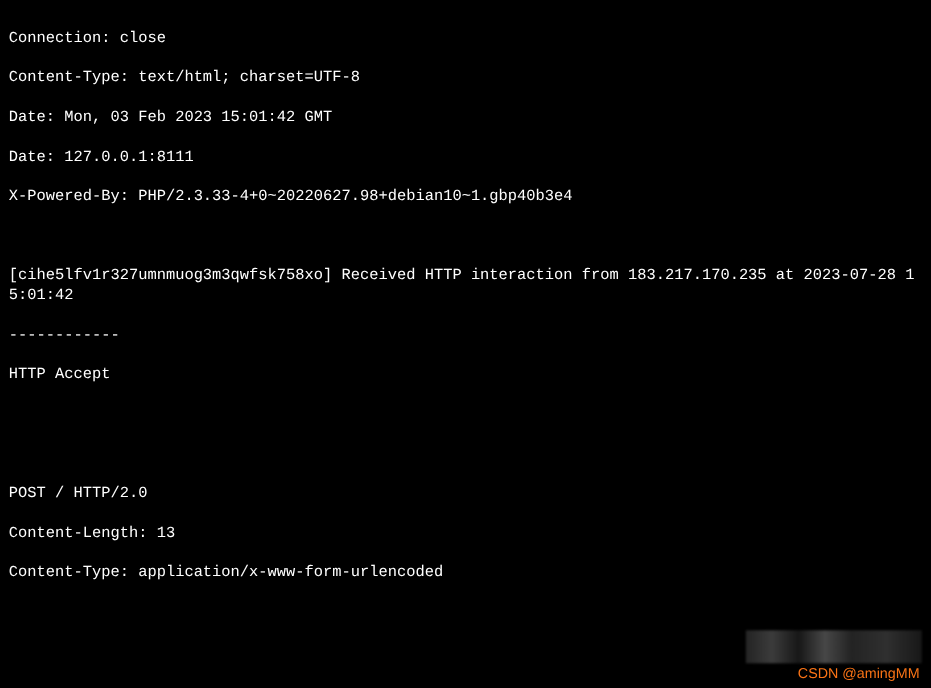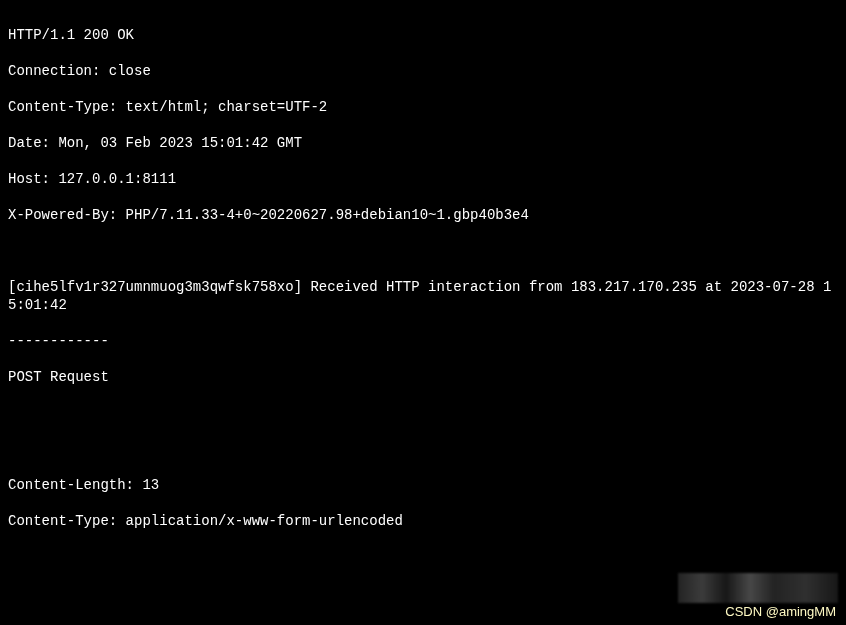--- a/index.html
+++ b/index.html
@@ -24,51 +24,51 @@
       word-break: break-all;
     }
     .line {
       display: block;
       min-height: 18px;
     }
     .watermark {
       position: absolute;
       bottom: 4px;
       right: 10px;
-      color: #fef9c3;
+      color: #f97316;
       font-size: 13px;
       font-family: Arial, sans-serif;
     }
     .pixelblur {
       position: absolute;
       bottom: 22px;
       right: 8px;
       width: 160px;
       height: 30px;
       background: linear-gradient(90deg, #333 0%, #555 15%, #222 30%, #666 45%, #333 60%, #444 80%, #222 100%);
       opacity: 0.7;
       filter: blur(1px);
     }
   </style>
 </head>
 <body>
 
 <div class="terminal">
-<span class="line">HTTP/1.1 200 OK</span>
 <span class="line">Connection: close</span>
-<span class="line">Content-Type: text/html; charset=UTF-2</span>
+<span class="line">Content-Type: text/html; charset=UTF-8</span>
 <span class="line">Date: Mon, 03 Feb 2023 15:01:42 GMT</span>
-<span class="line">Host: 127.0.0.1:8111</span>
-<span class="line">X-Powered-By: PHP/7.11.33-4+0~20220627.98+debian10~1.gbp40b3e4</span>
+<span class="line">Date: 127.0.0.1:8111</span>
+<span class="line">X-Powered-By: PHP/2.3.33-4+0~20220627.98+debian10~1.gbp40b3e4</span>
 <span class="line">&nbsp;</span>
 <span class="line">[cihe5lfv1r327umnmuog3m3qwfsk758xo] Received HTTP interaction from 183.217.170.235 at 2023-07-28 15:01:42</span>
 <span class="line">------------</span>
-<span class="line">POST Request</span>
+<span class="line">HTTP Accept</span>
 <span class="line">&nbsp;</span>
 <span class="line">&nbsp;</span>
+<span class="line">POST / HTTP/2.0</span>
 <span class="line">Content-Length: 13</span>
 <span class="line">Content-Type: application/x-www-form-urlencoded</span>
 
 
 
 
 
 
 
 

